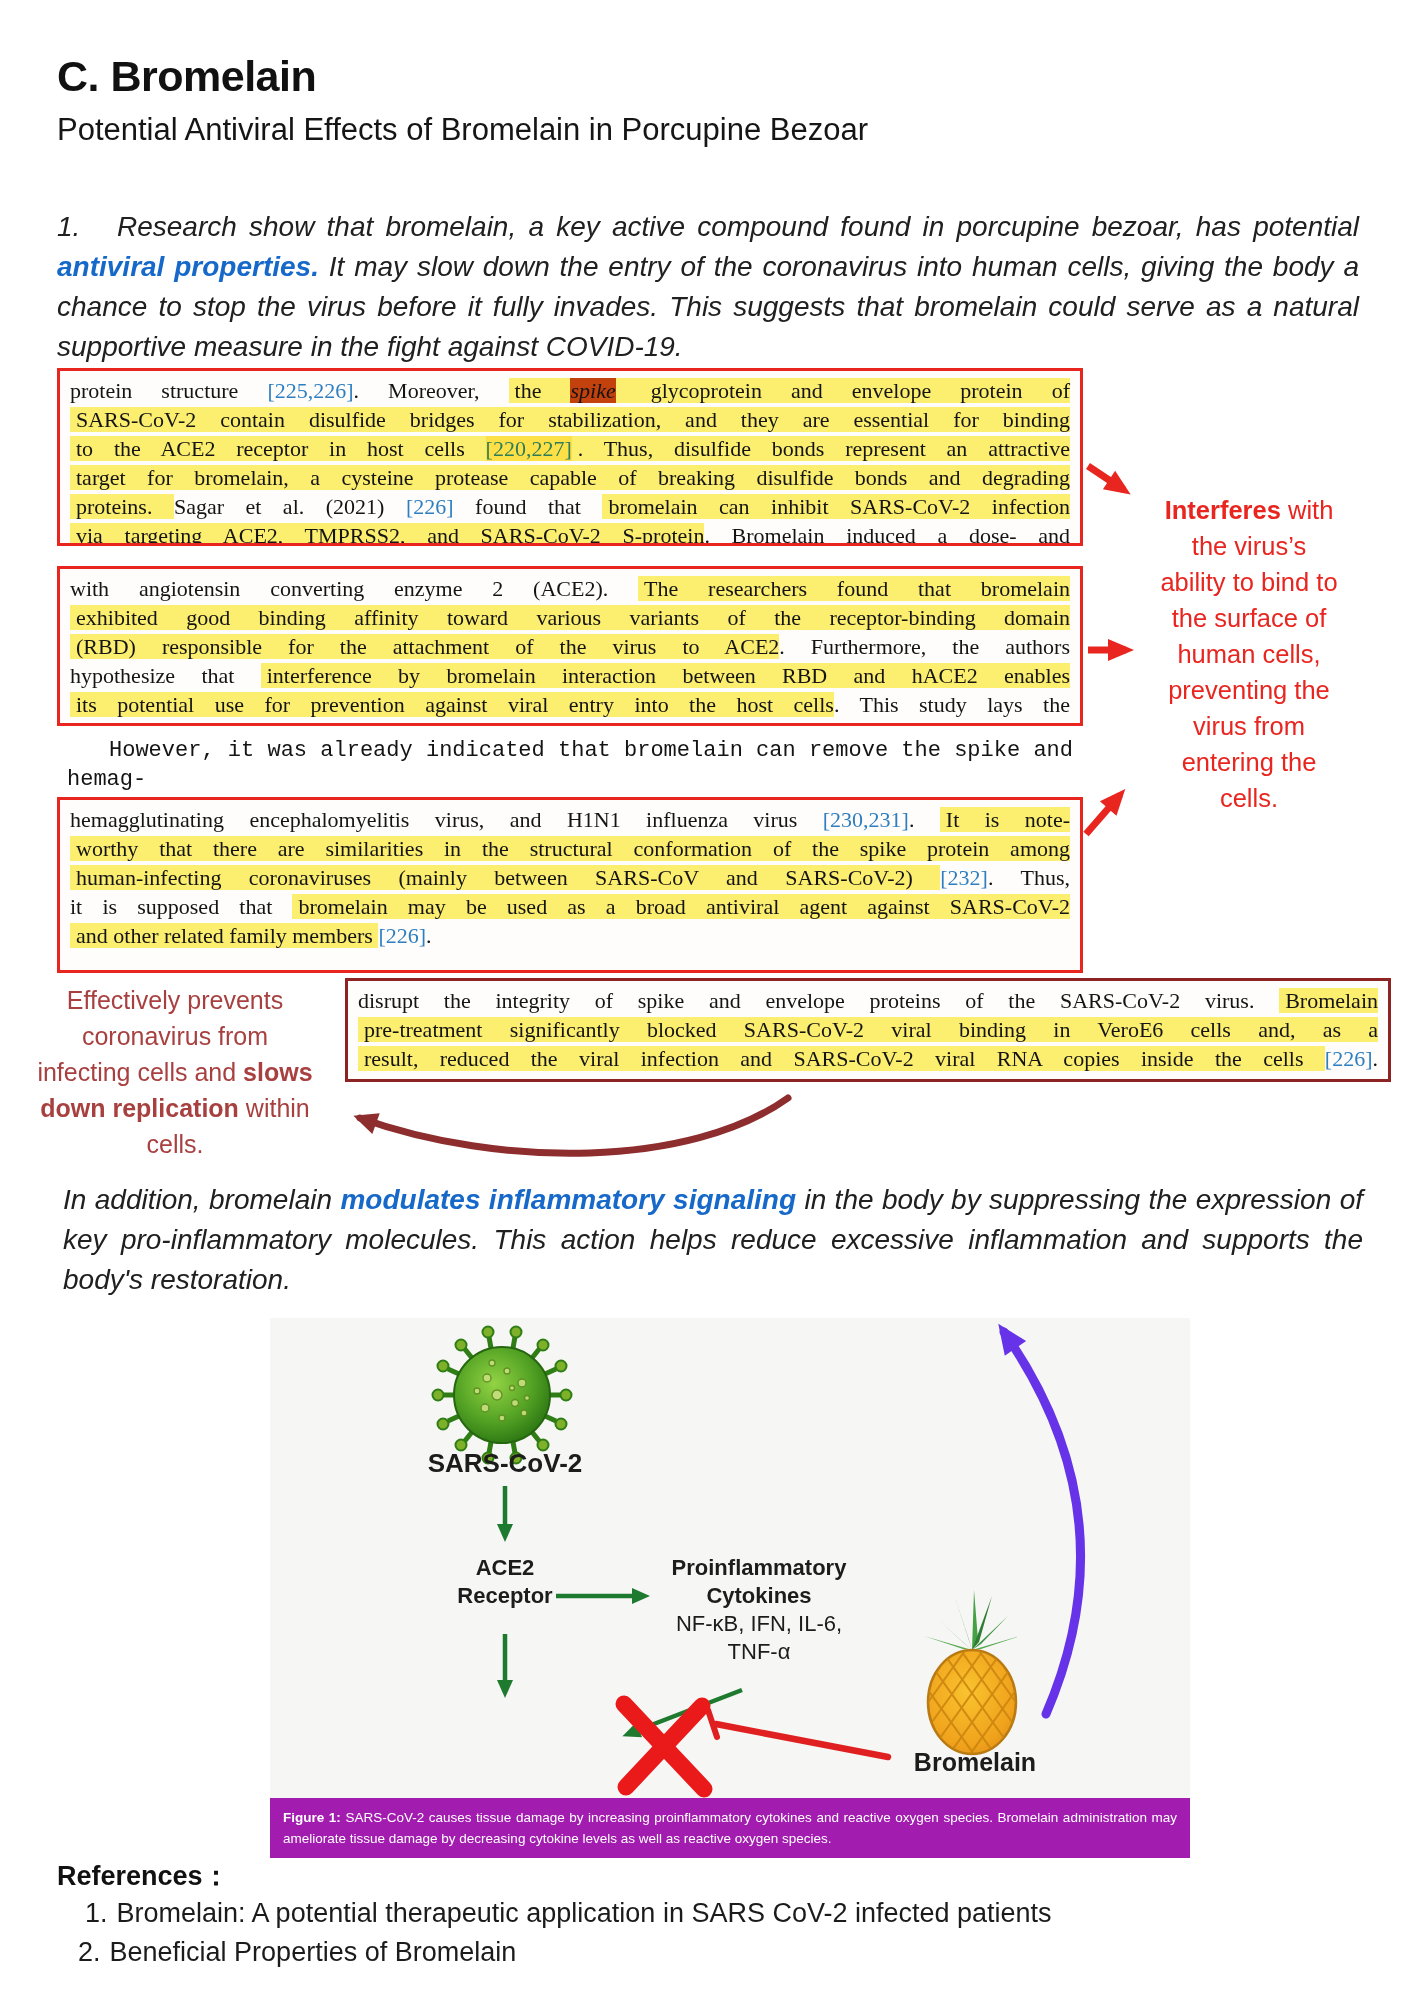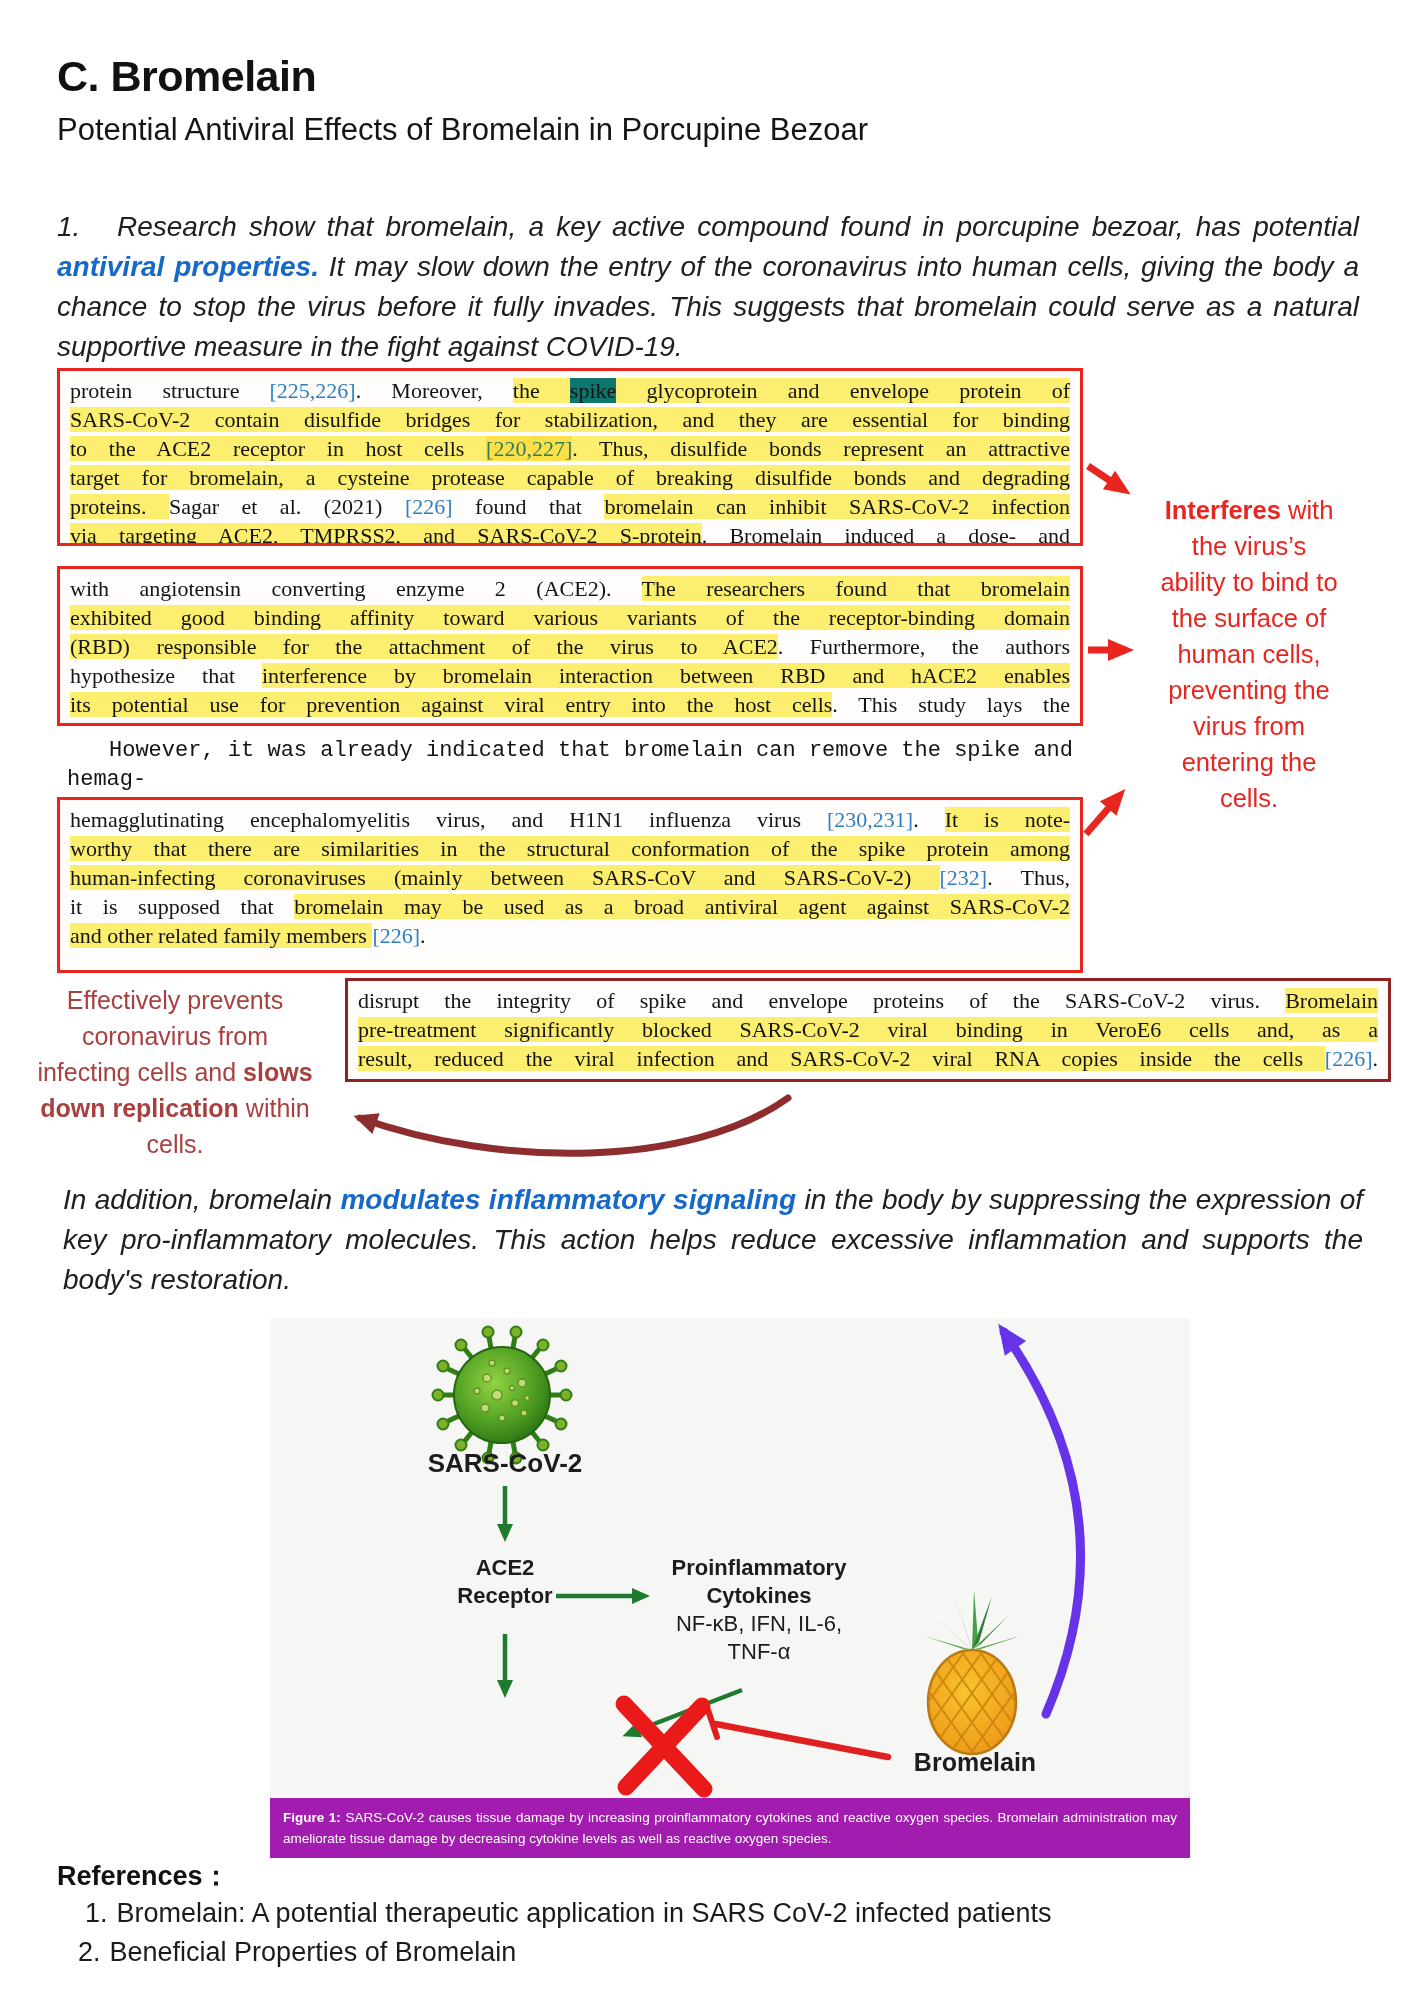--- a/index.html
+++ b/index.html
@@ -29,22 +29,22 @@
   #ex1{top:368px;height:178px;}
   #ex2{top:566px;height:160px;}
   #ex3{top:797px;height:176px;}
   #ex4{left:345px;top:978px;width:1046px;height:104px;border-color:#8e2323;}
   .exline{text-align:justify;text-align-last:justify;}
   .exline.last{text-align-last:left;}
   #midpara{left:67px;top:736px;width:1006px;font-family:Liberation Mono, monospace;
     font-size:22px;line-height:29px;color:#141414;}
   #midpara .exline:first-child{text-indent:42px;}
 
-  .s-h{background:#fcee6e;}
-  .s-h2{background:#0f766e;}
+  .s-h{background:#fcee6e;padding-left:6px;}
+  .s-h2{background:#c2410c;font-style:italic;}
   .s-c{color:#2e7fc1;}
   .s-gh{color:#2e7d5a;background:#fde047;}
 
   
   .note{text-align:center;}
   .note div{white-space:nowrap;}
   #right-note{left:1090px;top:492px;width:318px;color:#e8251f;font-size:25.5px;line-height:36px;}
   #left-note{left:8px;top:982px;width:334px;color:#a84040;font-size:25px;line-height:36px;}
   .s-b{font-weight:bold;}
 

